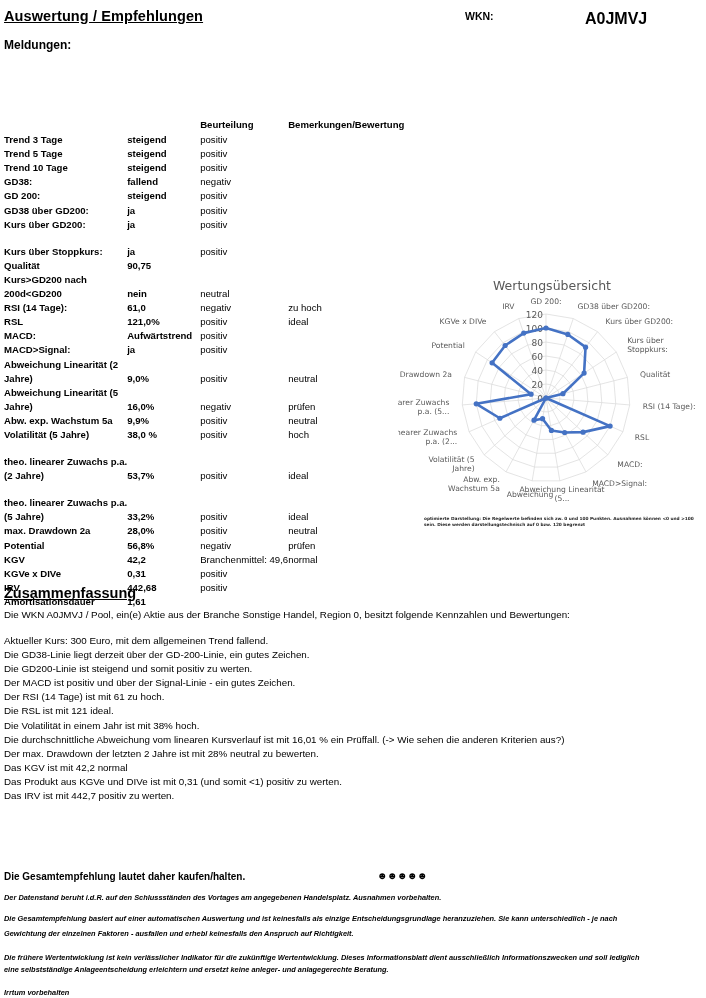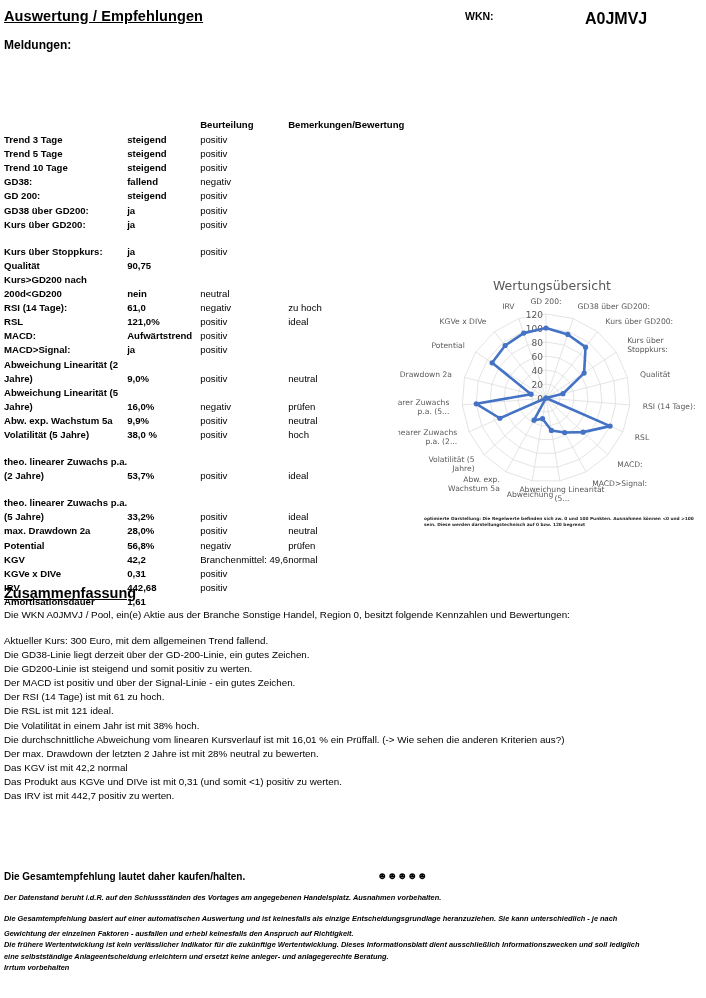--- a/index.html
+++ b/index.html
@@ -515,18 +515,18 @@
       <div>Das IRV ist mit 442,7 positiv zu werten.</div>
     </div>
 
   <div class="reco">Die Gesamtempfehlung lautet daher kaufen/halten.</div>
   <div class="smileys">☻☻☻☻☻</div>
 
   <div class="disc1">Der Datenstand beruht i.d.R. auf den Schlussständen des Vortages am angegebenen Handelsplatz. Ausnahmen vorbehalten.</div>
   <div class="disc2" id="disclaimer-block">
       <div style="margin-bottom: 4px;">Die Gesamtempfehlung basiert auf einer automatischen Auswertung und ist keinesfalls als einzige Entscheidungsgrundlage heranzuziehen. Sie kann unterschiedlich - je nach</div>
       <div style="margin-top: 0px;">Gewichtung der einzelnen Faktoren - ausfallen und erhebl keinesfalls den Anspruch auf Richtigkeit.</div>
-      <div style="margin-top: 0px;">Die frühere Wertentwicklung ist kein verlässlicher Indikator für die zukünftige Wertentwicklung. Dieses Informationsblatt dient ausschließlich Informationszwecken und soll lediglich</div>
+      <div style="margin-top: 13px;">Die frühere Wertentwicklung ist kein verlässlicher Indikator für die zukünftige Wertentwicklung. Dieses Informationsblatt dient ausschließlich Informationszwecken und soll lediglich</div>
       <div style="margin-top: 0px;">eine selbstständige Anlageentscheidung erleichtern und ersetzt keine anleger- und anlagegerechte Beratung.</div>
-      <div style="margin-top: 0px;">Irrtum vorbehalten</div>
+      <div style="margin-top: 12px;">Irrtum vorbehalten</div>
     </div>
 
 </div>
 
 </body></html>

